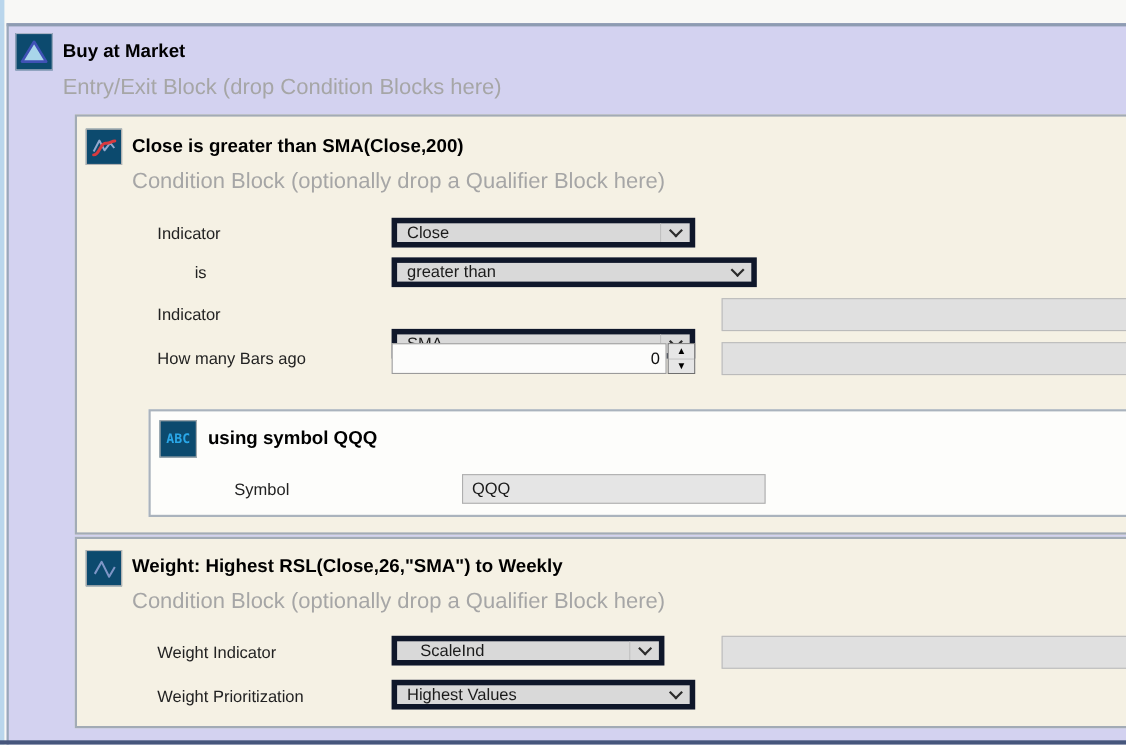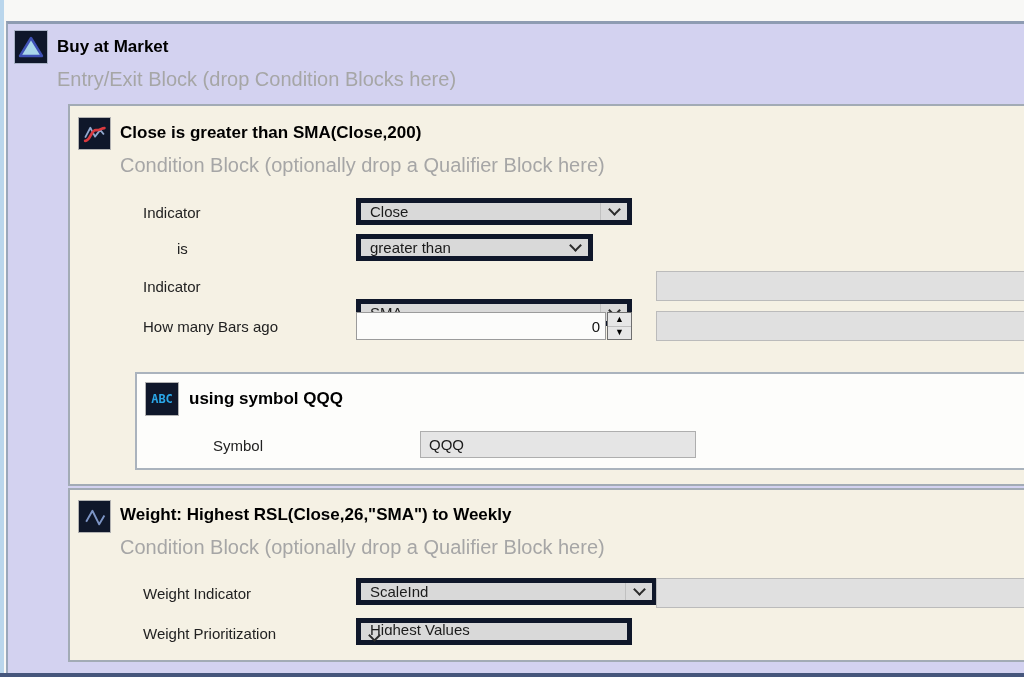--- a/index.html
+++ b/index.html
@@ -20,21 +20,21 @@
   }
 
   .panel{
     background:#f5f1e4;border:2px solid #a2abb5;
   }
   .subpanel{
     background:#fdfdfb;border:2px solid #aab3bd;
   }
 
   .icon-box{
-    background:#0f172a;border:1px solid #a9b2c6;
+    background:#0c4a6e;border:1px solid #a9b2c6;
     display:flex;align-items:center;justify-content:center;
   }
   .icon-box.gray{border:1px solid #b2b2b2;}
 
   .blk-title{font-size:17px;font-weight:700;color:#000;line-height:21px;white-space:nowrap;}
   .blk-sub{font-size:20px;color:#a6a6a6;line-height:19px;white-space:nowrap;}
   .flabel{font-size:15px;color:#222;line-height:19px;white-space:nowrap;}
 
   .combo{
     display:flex;align-items:stretch;background:#d9d9d9;border:5px solid #0f172a;
@@ -113,21 +113,21 @@
 <div class="abs flabel" style="left:143px;top:203px;">Indicator</div>
 <div class="abs combo" style="left:356px;top:198px;width:276px;">
   <div class="txt">Close</div>
   <div class="sep"></div>
   <div class="chev">
       <i></i>
     </div>
 </div>
 
 <div class="abs flabel" style="left:143px;top:239px;margin-left:34px;">is</div>
-<div class="abs combo" style="left:356px;top:234px;width:237px;">
+<div class="abs combo" style="left:356px;top:234px;width:332px;">
   <div class="txt">greater than</div>
   <div class="chev">
       <i></i>
     </div>
 </div>
 
 <div class="abs flabel" style="left:143px;top:277px;">Indicator</div>
 <div class="abs combo" style="left:356px;top:272px;width:276px;margin-top:27px;">
   <div class="txt">SMA</div>
   <div class="sep"></div>
@@ -159,30 +159,30 @@
 
 <div class="abs icon-box gray" style="left:78px;top:500px;width:33px;height:33px;">
   <svg width="25" height="25" viewBox="0 0 24 24">
     <path d="M4,17 L10,6.5 L16.5,19.5 L21.5,11" fill="none" stroke="#7d95c6" stroke-width="1.8" stroke-linejoin="round"></path>
   </svg>
 </div>
 <div class="abs blk-title" style="left:120px;top:504px;">Weight: Highest RSL(Close,26,"SMA") to Weekly</div>
 <div class="abs blk-sub" style="left:120px;top:538px;">Condition Block (optionally drop a Qualifier Block here)</div>
 
 <div class="abs flabel" style="left:143px;top:584px;text-align:right;">Weight Indicator</div>
-<div class="abs combo" style="left:356px;top:578px;width:301px;">
+<div class="abs combo" style="left:356px;top:578px;width:248px;padding-left:12px;">
   <div class="txt">ScaleInd</div>
   <div class="sep"></div>
   <div class="chev">
       <i></i>
     </div>
 </div>
 <div class="abs grayfield" style="left:656px;top:578px;width:378px;height:30px;"></div>
 
 <div class="abs flabel" style="left:143px;top:624px;">Weight Prioritization</div>
-<div class="abs combo" style="left:356px;top:618px;width:276px;flex-direction:column;">
+<div class="abs combo" style="left:356px;top:618px;width:276px;">
   <div class="txt">Highest Values</div>
   <div class="chev">
       <i></i>
     </div>
 </div>
 
 <div class="abs bottom-bar"></div>
 
 </body></html>

